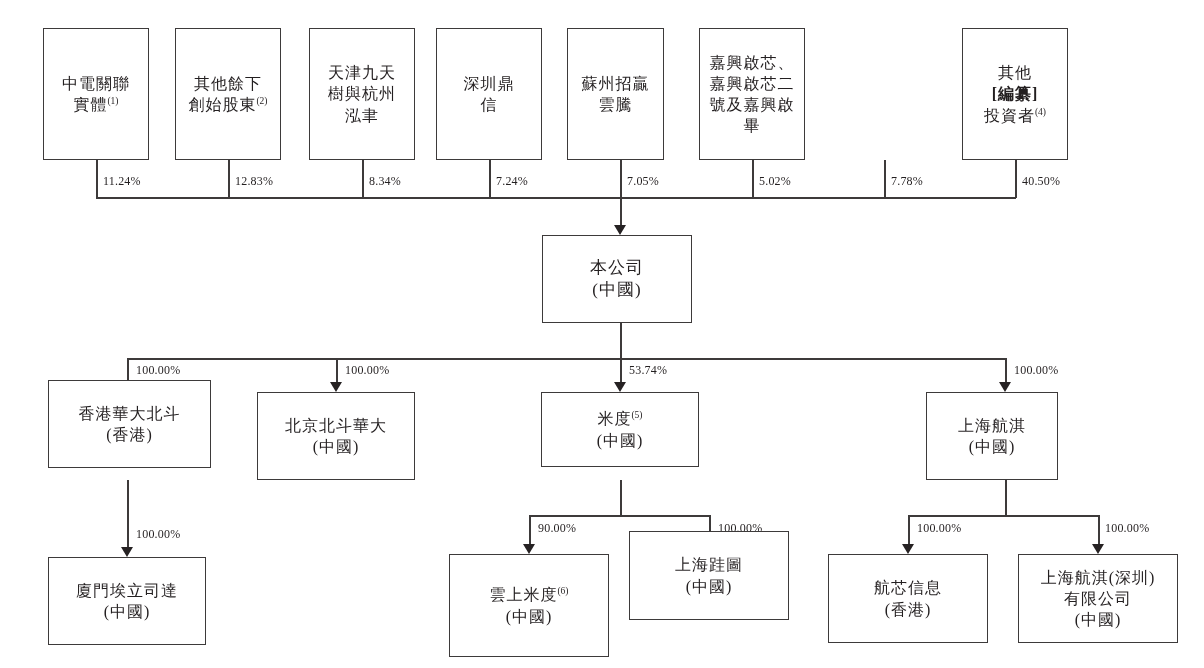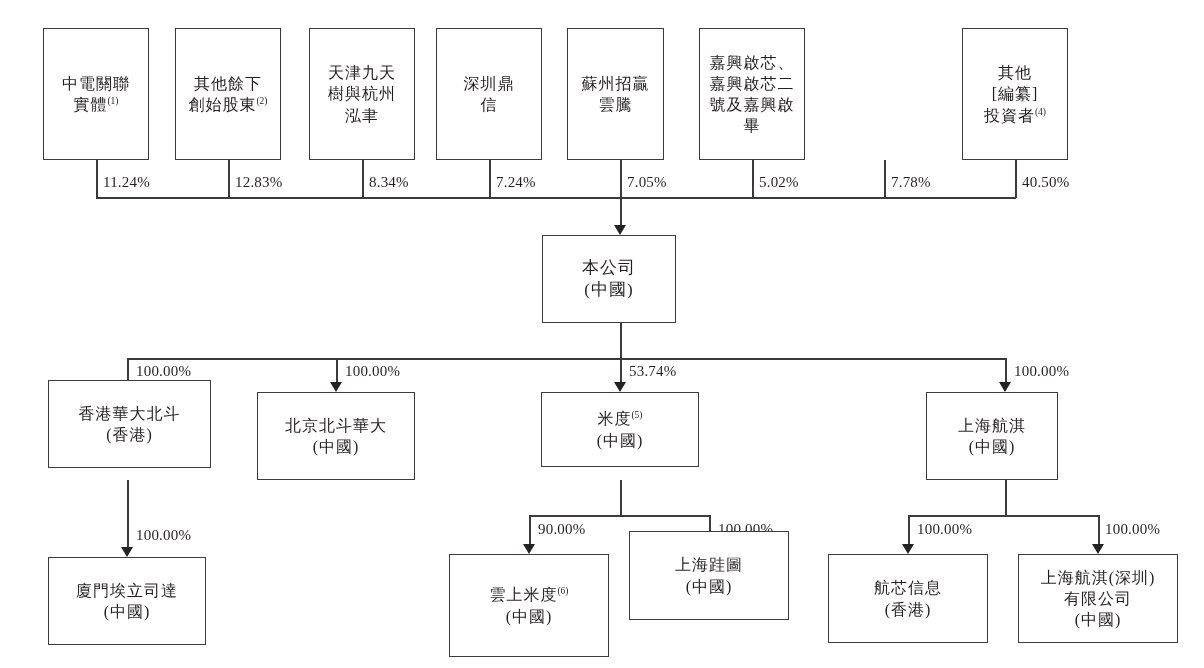--- a/index.html
+++ b/index.html
@@ -18,23 +18,23 @@
   }
   .lbl { font-size:16px; line-height:1.32; letter-spacing:1px; }
   .box.co .lbl { font-size:17px; }
   .vline { position:absolute; width:1.5px; background:#3d3a3a; }
   .hline { position:absolute; height:1.5px; background:#3d3a3a; }
   .arrow {
     position:absolute; width:0; height:0;
     border-left:6px solid transparent; border-right:6px solid transparent;
     border-top:10px solid #262223;
   }
-  .pct { position:absolute; font-size:15px; white-space:nowrap; letter-spacing:0.2px; }
+  .pct { position:absolute; font-size:12px; white-space:nowrap; letter-spacing:0.2px; }
   sup { font-size:9.5px; line-height:0; letter-spacing:0; }
-  .b { font-weight:normal; }
+  .b { font-weight:bold; }
 </style>
 </head>
 <body>
 
 <div class="stage">
 
   <div class="box" style="left:43px;top:28px;width:106px;height:132px">
     <div class="lbl"><span>中電關聯</span><br><span>實體</span><sup>(1)</sup></div>
   </div>
   <div class="box" style="left:175px;top:28px;width:106px;height:132px">
@@ -72,21 +72,21 @@
   <div class="pct" style="left:627px;top:174px">7.05%</div>
   <div class="pct" style="left:759px;top:174px">5.02%</div>
   <div class="pct" style="left:891px;top:174px">7.78%</div>
   <div class="pct" style="left:1022px;top:174px">40.50%</div>
 
   <div class="hline" style="left:96px;top:197px;width:920px"></div>
 
   <div class="vline" style="left:620px;top:197px;height:28px"></div>
   <div class="arrow" style="left:614px;top:225px"></div>
 
-  <div class="box co" style="left:542px;top:235px;width:134px;height:88px">
+  <div class="box co" style="left:542px;top:235px;width:150px;height:88px">
     <div class="lbl"><span>本公司</span><br><span>(中國)</span></div>
   </div>
 
   <div class="vline" style="left:620px;top:323px;height:36px"></div>
   <div class="hline" style="left:127px;top:358px;width:880px"></div>
 
   <div class="vline" style="left:127px;top:358px;height:25px"></div>
   <div class="arrow" style="left:121px;top:382px"></div>
   <div class="vline" style="left:336px;top:358px;height:25px"></div>
   <div class="arrow" style="left:330px;top:382px"></div>

